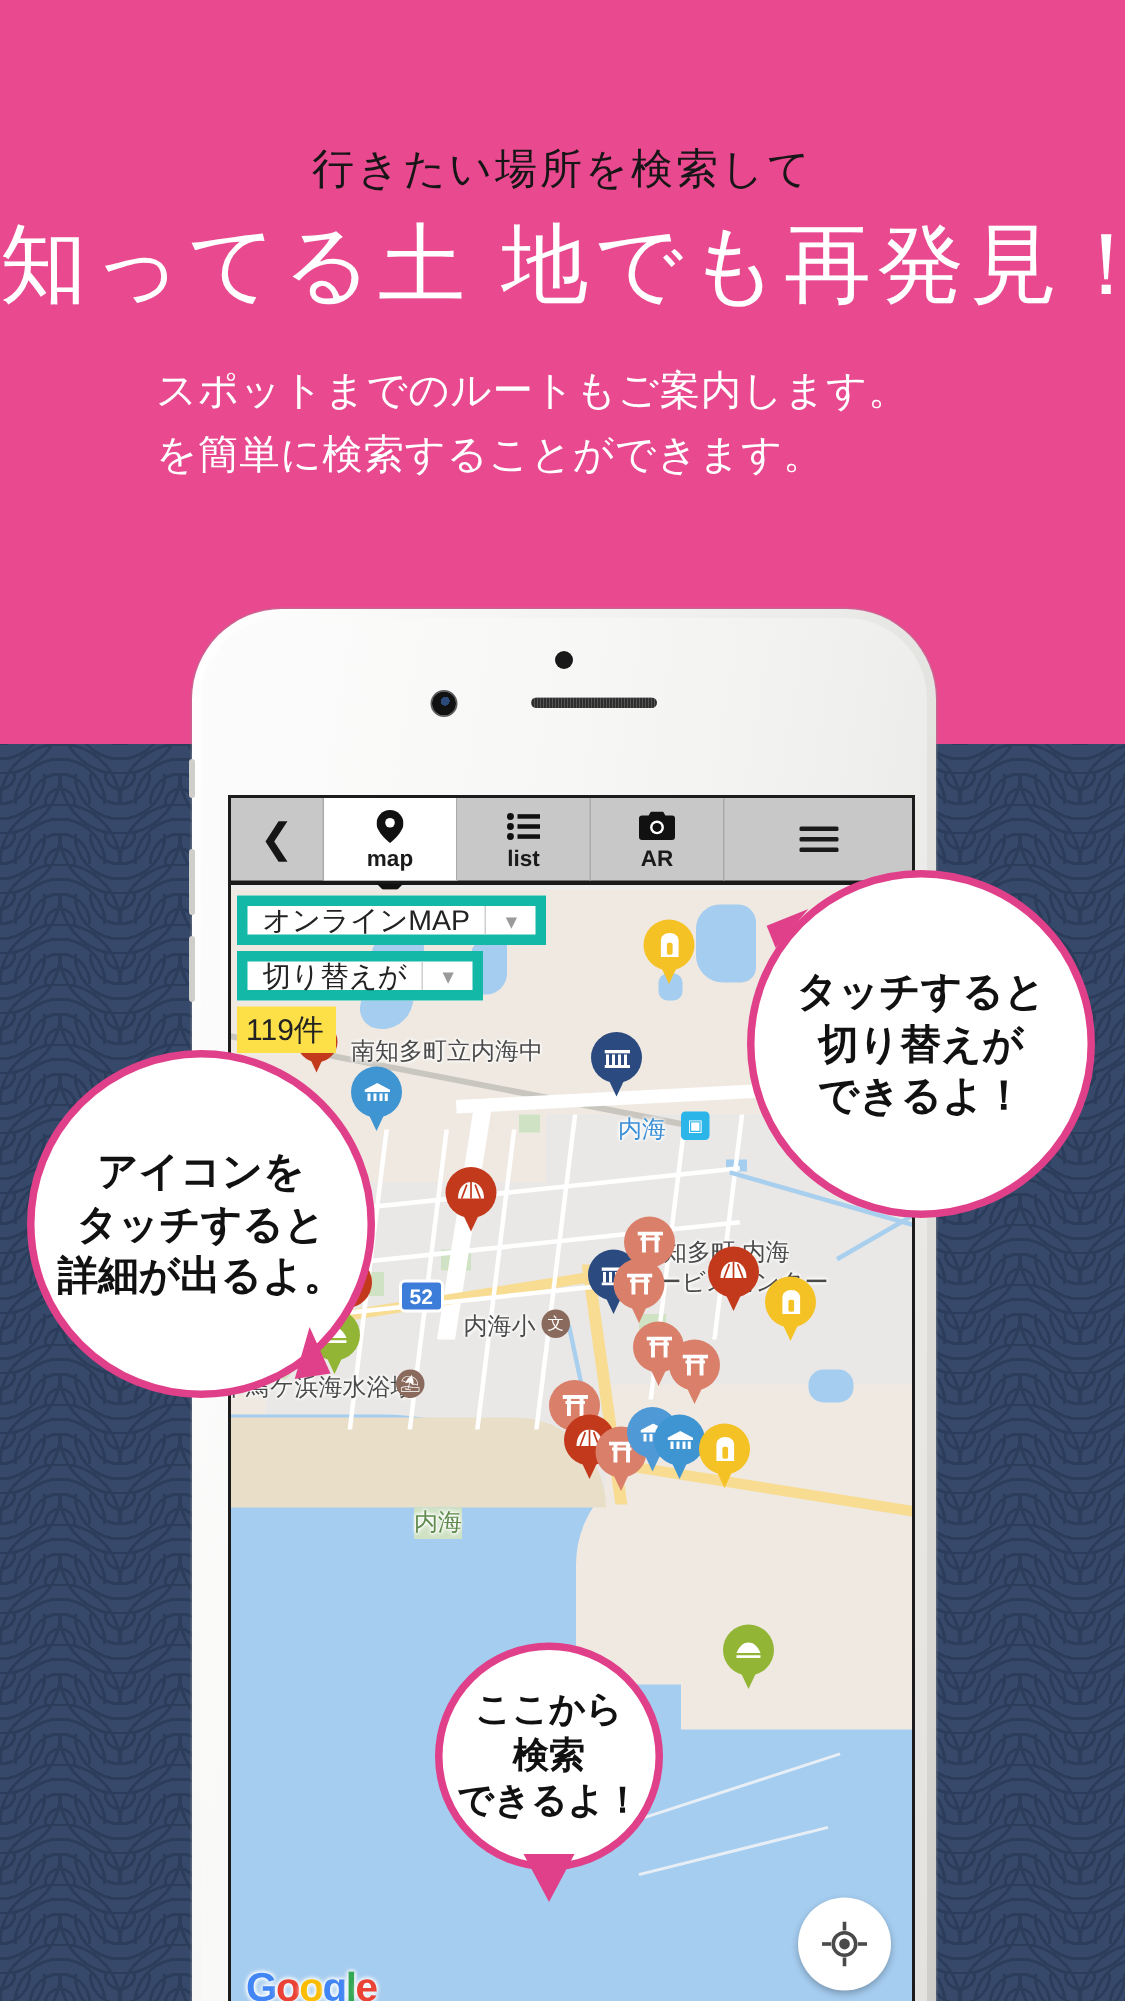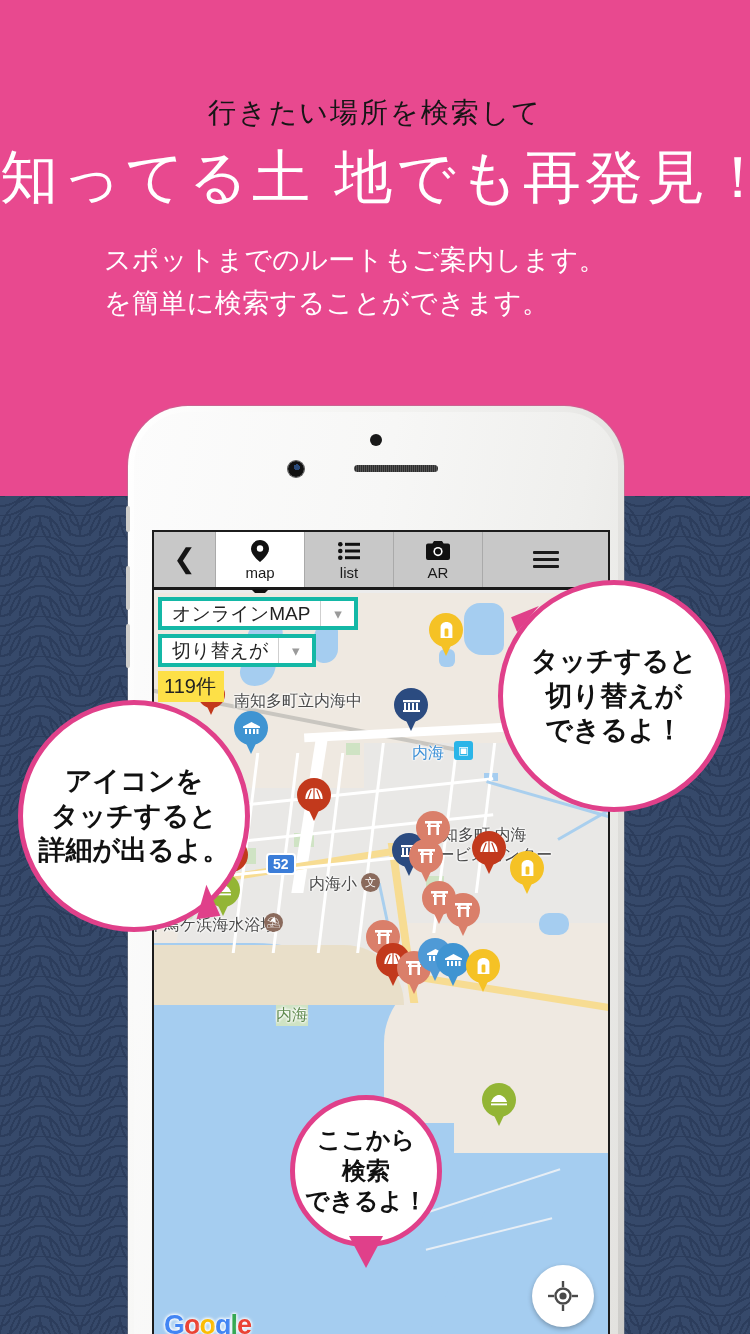--- a/index.html
+++ b/index.html
@@ -89,21 +89,21 @@
   .tab.back { width:62px; }
   .tab.main { width:89px; }
   .tab.hamb { width:auto; flex:1; border-right:none; }
   .tab.active { background:#ffffff; }
   .tab.active::after{
     content:""; position:absolute; bottom:-11px; left:50%; margin-left:-9px;
     width:0;height:0;border-left:9px solid transparent;border-right:9px solid transparent;
     border-top:9px solid #111;
   }
   .tab-icon { height:22px; display:flex; align-items:center; justify-content:center; }
-  .tab-label { font-size:15px; line-height:1; margin-top:3px; color:#1a1a1a; }
+  .tab-label { font-size:15px; line-height:1; margin-top:3px; color:#1a1a1a;font-weight:bold; }
   .chev-left { font-size:27px; font-weight:bold; line-height:1; }
   .hamb-lines { width:26px; }
   .hamb-lines div{ height:3px; background:#1a1a1a; margin:4px 0; border-radius:1px; }
 
   
   #map {
     position:absolute; left:0; top:61px; width:454px; height:756px;
     background:#f0ebe3; overflow:hidden;
   }
   .land-light { position:absolute; background:#efe9e1; }
@@ -111,21 +111,21 @@
   .water { position:absolute; background:#a5cdf0; }
   .green { position:absolute; background:#cfe3c4; }
   .road-w { position:absolute; background:#ffffff; }
   .road-y { position:absolute; background:#f7dc92; }
   .road-g { position:absolute; background:#c9c6c0; }
   .riv { position:absolute; background:#a9cfee; }
 
   
   #map-controls{ position:absolute; left:4px; top:4px; z-index:20; }
   .sel {
-    display:flex; align-items:stretch; background:#fff; border:4px solid #14b8a6;
+    display:flex; align-items:stretch; background:#fff; border:7px solid #14b8a6;
     height:33px; margin-bottom:4px; width:max-content;
   }
   .sel .txt { padding:0 10px; display:flex; align-items:center; font-size:19px; color:#222; }
   .sel .arrow {
     width:34px; border-left:1px solid #cfcfcf; display:flex; align-items:center;
     justify-content:center; color:#9a9a9a; font-size:15px;
   }
   #count-chip{ background:#fde047; font-size:20px; color:#222; padding:2px 8px 2px 6px; width:max-content; }
 
   

